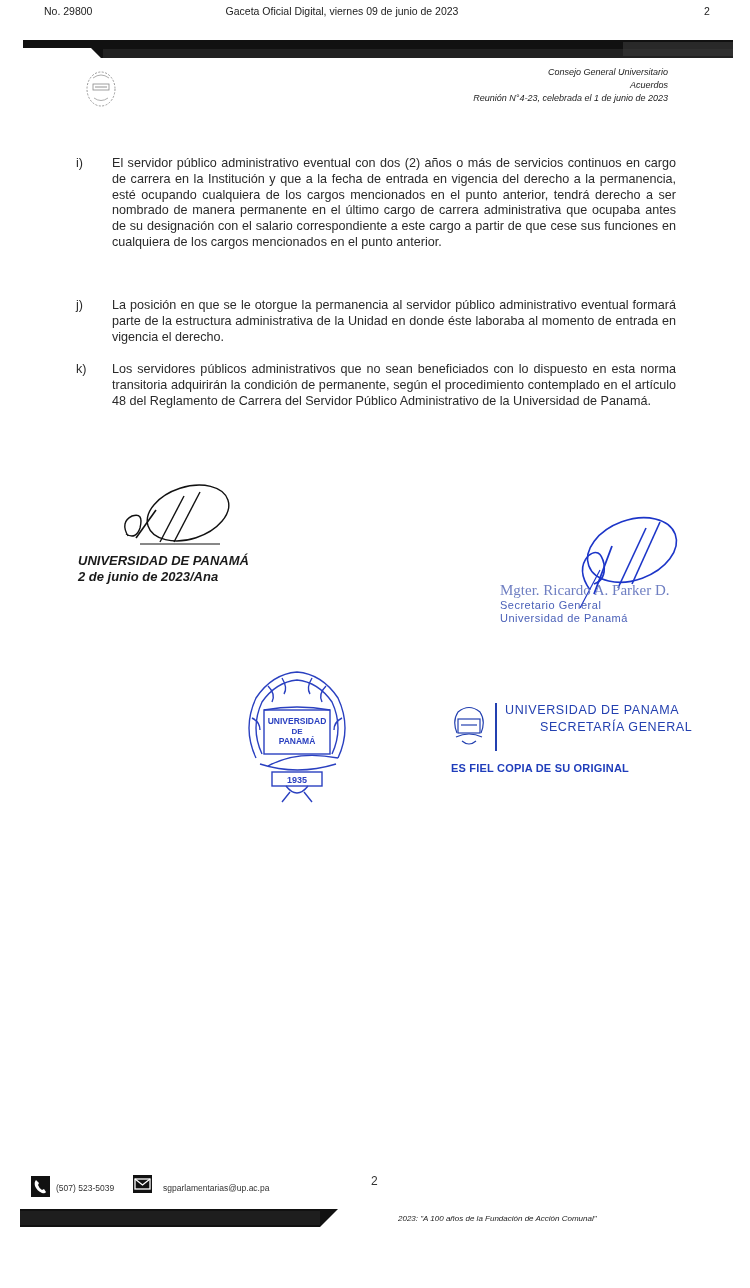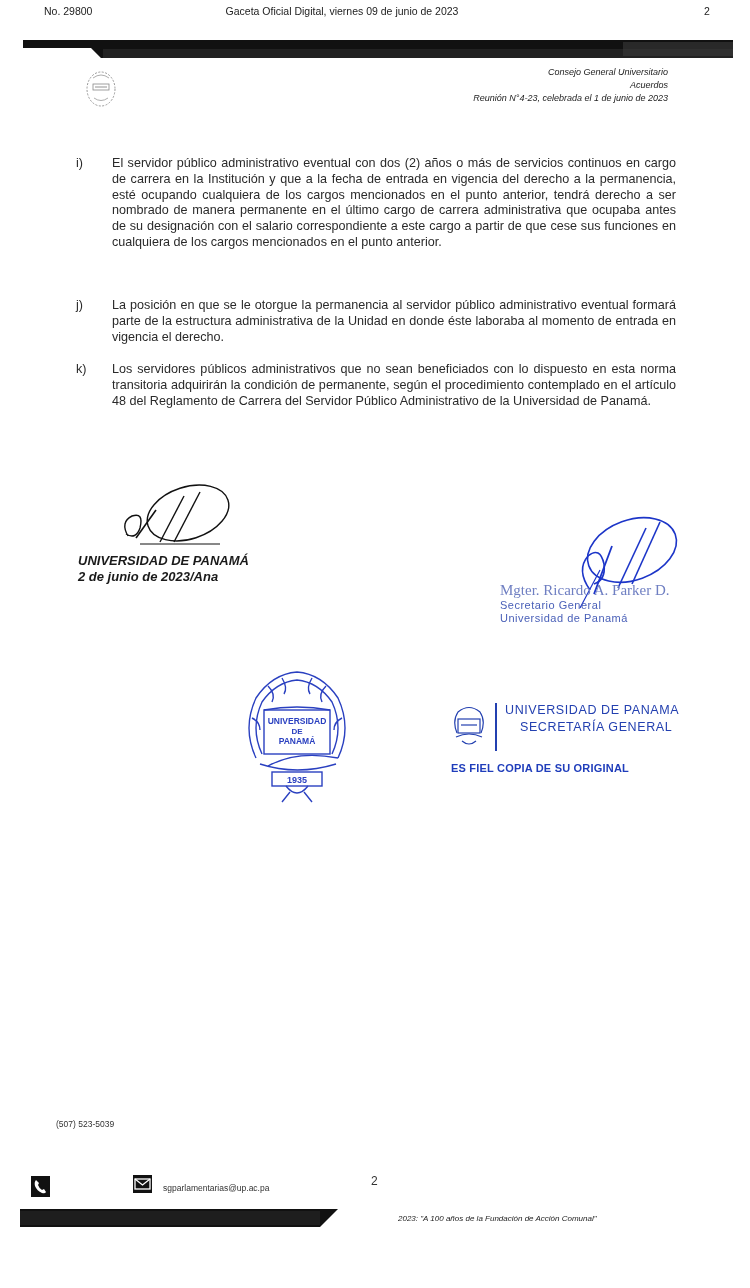--- a/index.html
+++ b/index.html
@@ -39,29 +39,29 @@
   .sig-right .name { font-family: "Liberation Serif", serif; font-size: 15px; color: #6f7fc2; }
   .sig-right .role { font-size: 11px; line-height: 13px; letter-spacing: 0.5px; }
 
   
   .seal-big { left: 238px; top: 668px; width: 118px; height: 136px; }
 
   
   .stamp-seal { left: 452px; top: 703px; width: 34px; height: 46px; }
   .stamp-bar { left: 495px; top: 703px; width: 1.5px; height: 48px; background: #2340b0; }
   .stamp-t1 { left: 505px; top: 703px; font-size: 12.5px; color: #2340b0; letter-spacing: 0.6px; }
-  .stamp-t2 { left: 520px; top: 720px; font-size: 12.5px; color: #2340b0; letter-spacing: 0.6px; }
+  .stamp-t2 { left: 540px; top: 720px; font-size: 12.5px; color: #2340b0; letter-spacing: 0.6px; }
   .stamp-fiel { left: 451px; top: 762px; font-size: 11px; font-weight: bold; color: #1f3dbb; letter-spacing: 0.2px; }
 
   
   .ico-box { width: 19px; height: 21px; background: #111; }
   .phone-ico { left: 31px; top: 1176px; }
   .mail-ico { left: 133px; top: 1175px; height: 18px; width: 19px; }
   .foot-txt { font-size: 8.5px; color: #333; }
-  .phone-txt { left: 56px; top: 1119px; }
+  .phone-txt { left: 56px; top: 1183px; }
   .mail-txt { left: 163px; top: 1183px; text-align: right; }
   .page-num { left: 371px; top: 1174px; font-size: 12px; color: #333; }
   .foot-bar { left: 20px; top: 1209px; width: 318px; height: 18px; }
   .motto { left: 398px; top: 1214px; font-size: 8px; font-style: italic; color: #222; }
 </style>
 </head>
 <body>
 
 <div class="abs gz gz-left">No. 29800</div>
 <div class="abs gz gz-center">Gaceta Oficial Digital, viernes 09 de junio de 2023</div>

